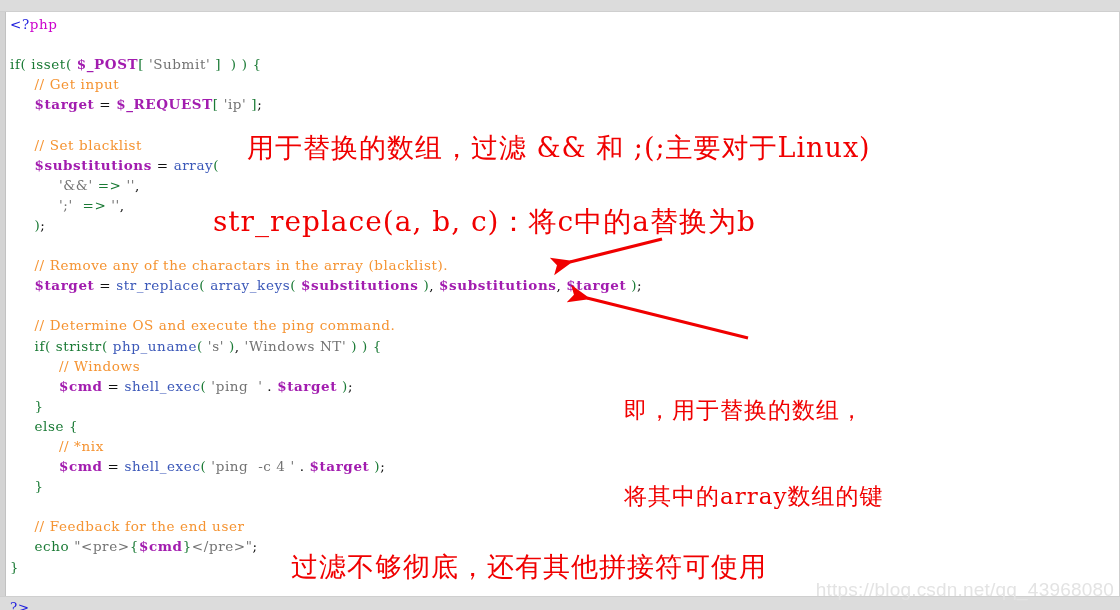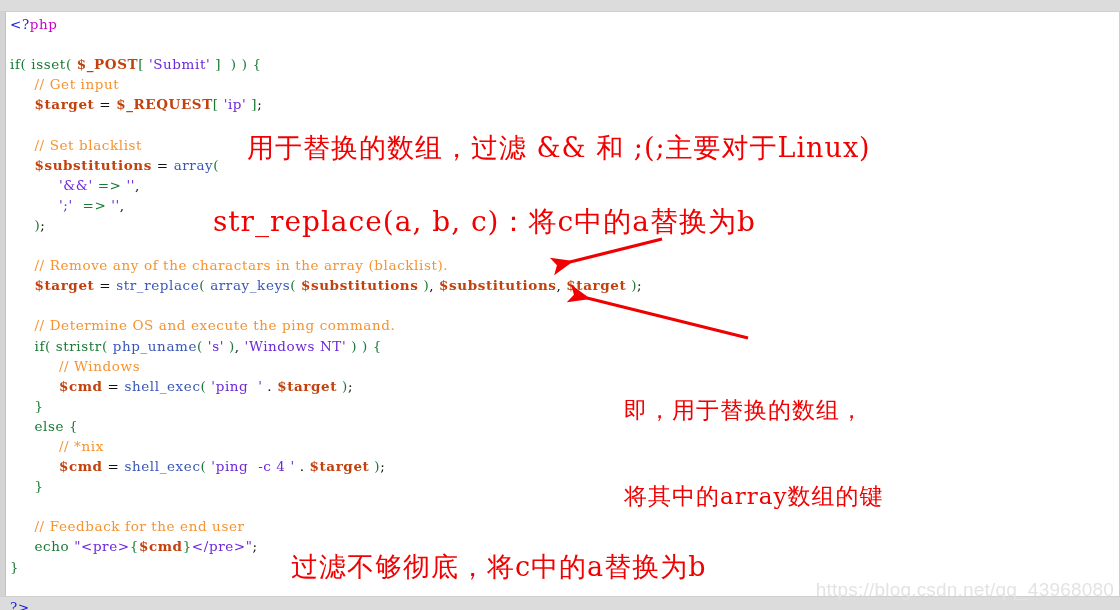--- a/index.html
+++ b/index.html
@@ -39,23 +39,23 @@
     margin:0;
     font-family:"DejaVu Serif", serif;
     font-size:13.5px;
     line-height:20.1px;
     letter-spacing:0.6px;
     white-space:pre;
     color:#000000;
   }
   
   .kw   {color:#1a7a35;}            
-  .var  {color:#c2410c;font-weight:bold;} 
+  .var  {color:#a21caf;font-weight:bold;} 
   .fn   {color:#3a57b8;margin-top:8px;}            
-  .str  {color:#6d28d9;}            
+  .str  {color:#737373;}            
   .cmt  {color:#f59331;}            
   .pun  {color:#1a7a35;}            
   .tagp {color:#2020dd;}
   .tagw {color:#cc00cc;}
   .plain{color:#111111;}
 
   
   .note{
     position:absolute;
     color:#f00000;
@@ -124,21 +124,21 @@
 
   <div class="note" id="note-array">用于替换的数组，过滤 &amp;&amp; 和 ;(;主要对于Linux)</div>
 
   <div class="note" id="note-strreplace">str_replace(a, b, c)：将c中的a替换为b</div>
 
   <div class="note" id="note-block">
     <div>即，用于替换的数组，</div>
     <div>将其中的array数组的键</div>
   </div>
 
-  <div class="note" id="note-bottom">过滤不够彻底，将c中的a替换为b</div>
+  <div class="note" id="note-bottom">过滤不够彻底，还有其他拼接符可使用</div>
 
   <svg id="arrows" viewBox="0 0 1120 610" xmlns="http://www.w3.org/2000/svg">
     <defs>
       <marker id="ah" markerWidth="7" markerHeight="7" refX="1.2" refY="3.1" orient="auto" markerUnits="strokeWidth">
         <path d="M0,3.1 L7,0.3 L5.4,3.1 L7,5.9 Z" fill="#f00000"></path>
       </marker>
     </defs>
     <line x1="662" y1="239" x2="570" y2="262" stroke="#f00000" stroke-width="3.2" marker-end="url(#ah)"></line>
     <line x1="748" y1="338" x2="587" y2="298" stroke="#f00000" stroke-width="3.2" marker-end="url(#ah)"></line>
   </svg>

